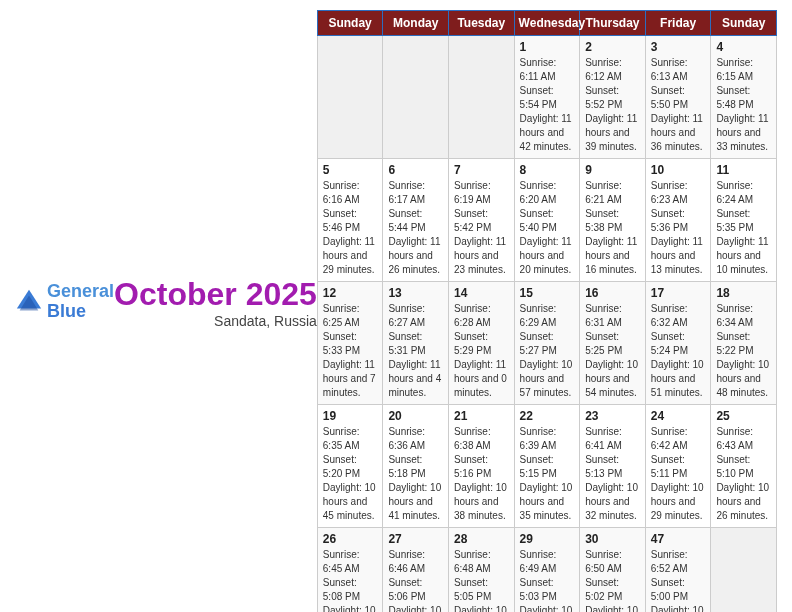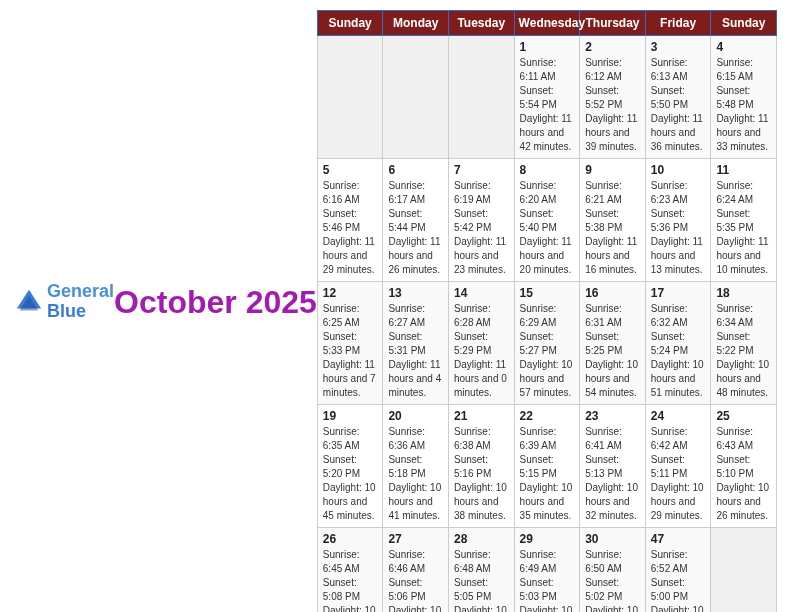--- a/index.html
+++ b/index.html
@@ -108,20 +108,21 @@
         <polygon points="15,2 28,22 2,22" fill="#3a7bd5"></polygon>
         <polygon points="15,8 25,24 5,24" fill="#1a4a9e" opacity="0.5"></polygon>
       </svg>
       <div class="logo-text">
         <div><span>General</span></div>
         <div><span style="color:#3a7bd5">Blue</span></div>
       </div>
     </div>
     <div class="title-block">
       <div class="month-title">October 2025</div>
+      <div class="subtitle">Sandata, Russia</div>
     </div>
   </div>
 
   <table class="calendar">
     <thead>
       <tr>
       <th>Sunday</th>
           <th>Monday</th>
           <th>Tuesday</th>
           <th>Wednesday</th>

